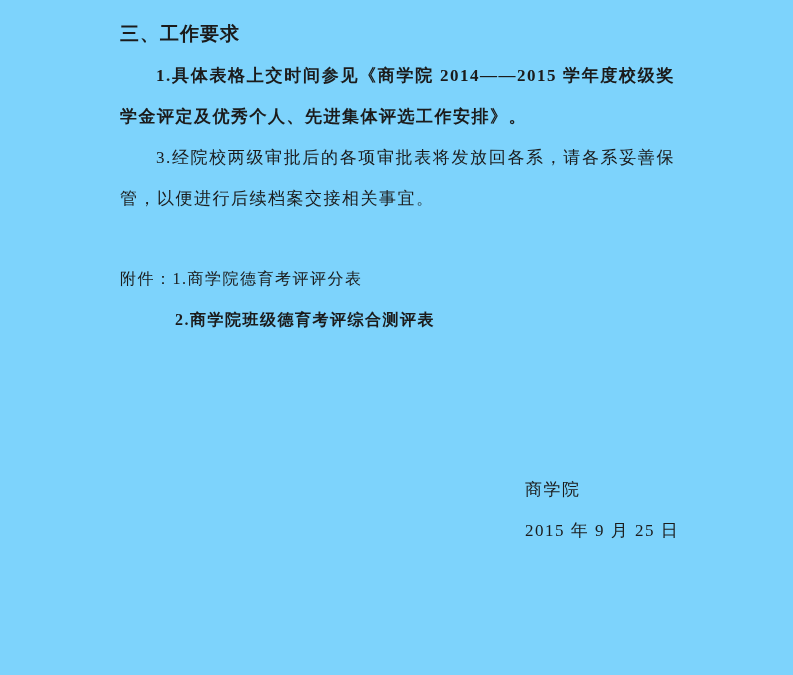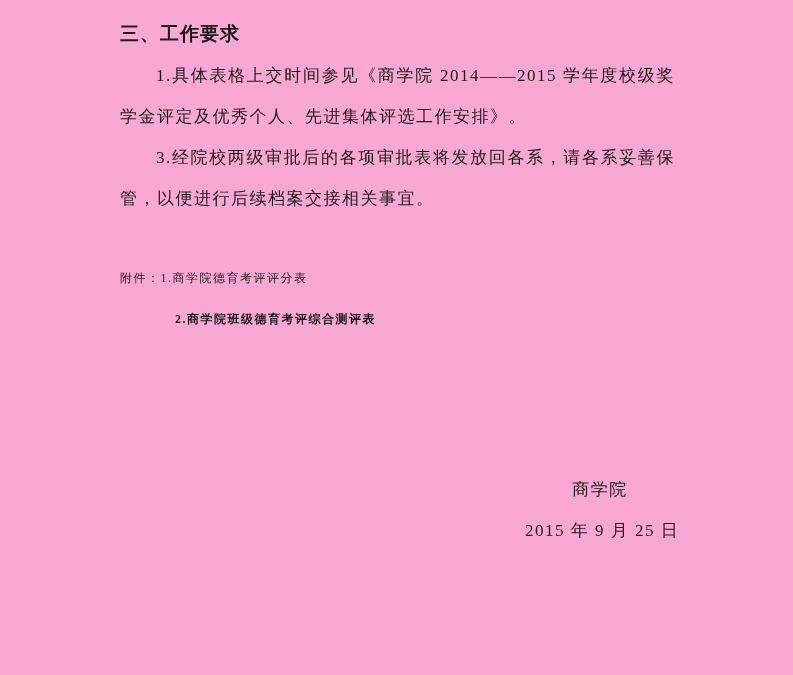--- a/index.html
+++ b/index.html
@@ -12,56 +12,57 @@
     height: 675px;
     font-family: "Liberation Serif", "DejaVu Serif", serif;
     color: #1b1b1b;
   }
   .page {
     box-sizing: border-box;
     width: 793px;
     height: 675px;
     padding: 20px 118px 0 120px;
     overflow: hidden;
-    background: #f9a8d4;
+    background: #7dd3fc;
   }
   .heading {
     font-size: 19px;
     font-weight: bold;
     letter-spacing: 1px;
     margin: 0;
     line-height: 27px;
   }
   .body-para {
     font-size: 17px;
     line-height: 41px;
     letter-spacing: 1.5px;
     text-indent: 36px;
     text-align: justify;
     margin: 0;
   }
   .body-para.first {
     margin-top: 8px;
+    font-weight: bold;
   }
   .attachments {
-    font-size: 12px;
+    font-size: 16px;
     line-height: 41px;
     letter-spacing: 1.5px;
     margin-top: 39px;
   }
   .att-line.indent {
     padding-left: 55px;
     font-weight: bold;
   }
   .signature {
     margin-top: 129px;
     margin-left: auto;
     margin-right: 0;
     width: 150px;
-    text-align: center;
+    text-align: left;
     font-size: 17px;
     line-height: 41px;
     letter-spacing: 1.5px;
     white-space: nowrap;
   }
 </style>
 </head>
 <body>
 
 <div class="page">

